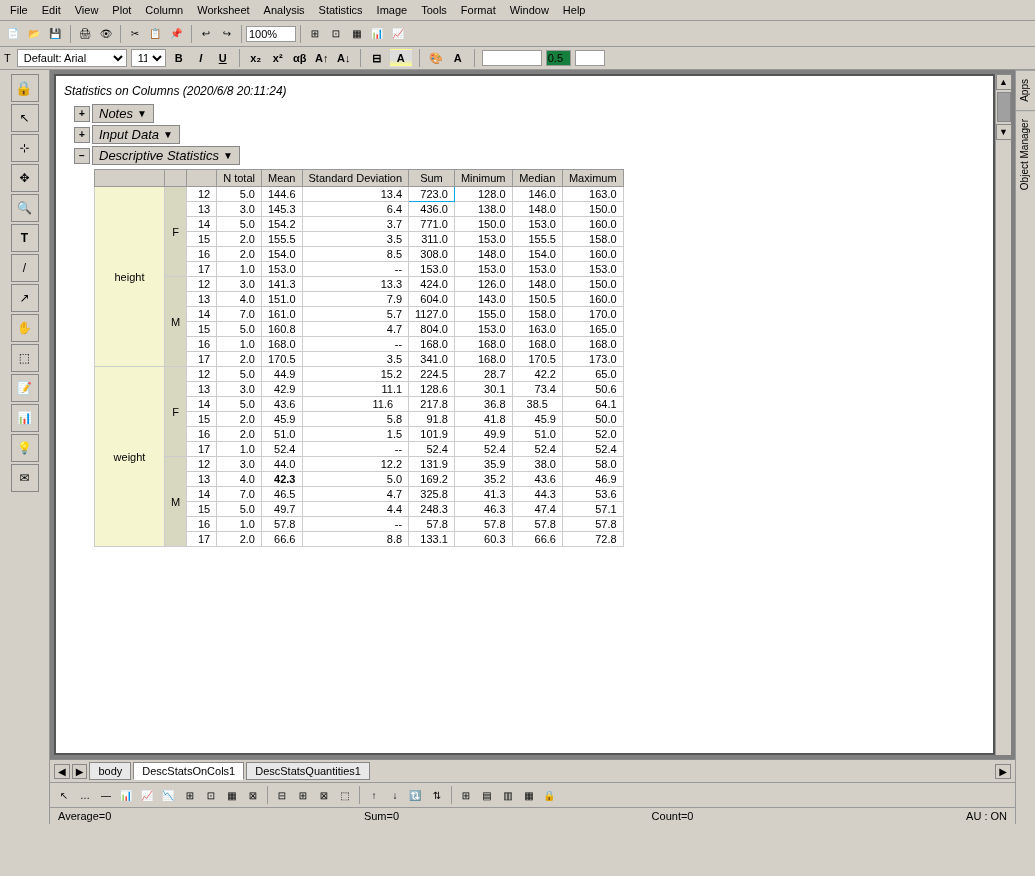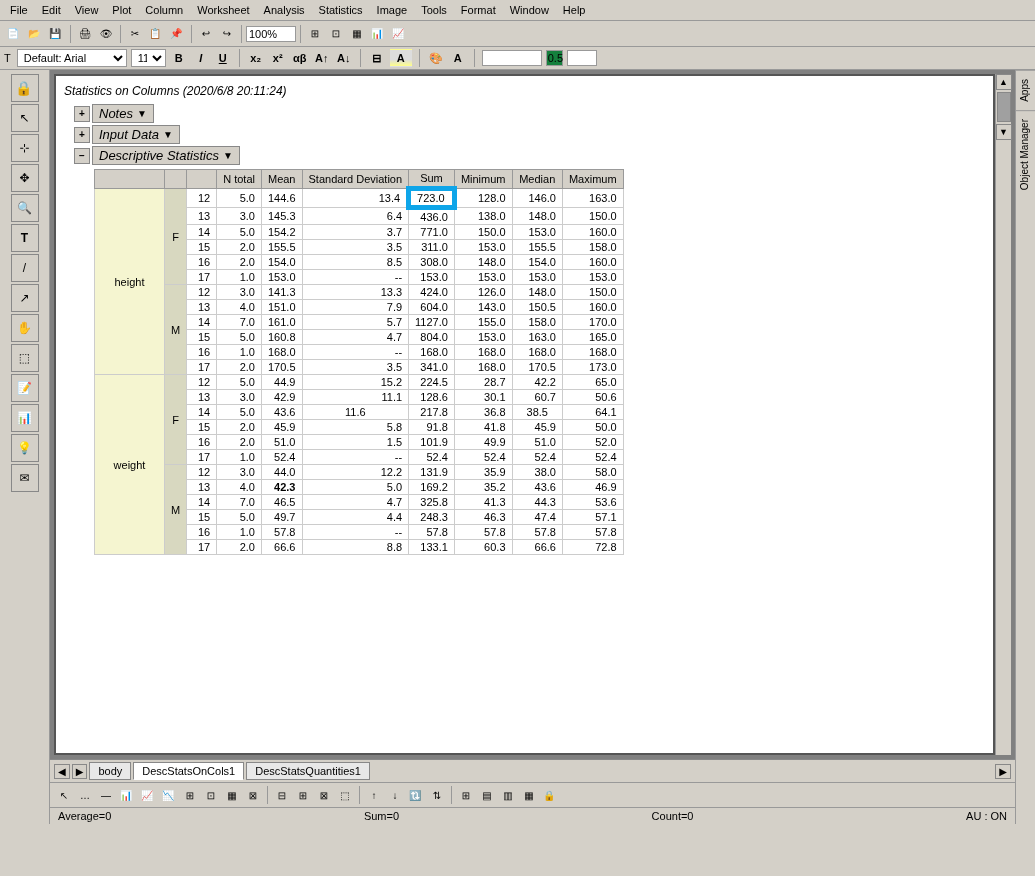--- a/index.html
+++ b/index.html
@@ -109,21 +109,21 @@
   <div class="format-btn">A↑</div>
   <div class="format-btn">A↓</div>
   <div class="separator"></div>
   <div class="format-btn">⊟</div>
   <div class="format-btn" style="background: linear-gradient(to bottom, #ddd 60%, #ff8 100%); width:22px;">A</div>
   <div class="separator"></div>
   <div class="format-btn">🎨</div>
   <div class="format-btn">A</div>
   <div class="separator"></div>
   <div style="width:60px; border:1px solid #999; height:16px; background:white; display:inline-block;"></div>
-  <div style="width:17px; border:1px solid #999; font-size:11px; background:#15803d; padding: 1px;">0.5</div>
+  <div style="width:25px; border:1px solid #999; font-size:11px; background:#15803d; padding: 1px;">0.5</div>
   <div style="width:30px; border:1px solid #999; height:16px; background:white; display:inline-block;"></div>
 </div>
 
 <div style="display: flex; height: calc(876px - 122px);">
 
   <div class="left-sidebar" style="width:50px;">
     <div class="sidebar-icon" style="font-size:14px;">🔒</div>
     <div class="sidebar-icon">↖</div>
     <div class="sidebar-icon">⊹</div>
     <div class="sidebar-icon">✥</div>
@@ -189,21 +189,21 @@
               </tr>
             </thead>
             <tbody id="stats-tbody">
             <tr>
                   <td rowspan="12" class="category-cell" style="background:#f5f5d0; text-align:center; vertical-align:middle; border:1px solid #ccc;">height</td>
                   <td rowspan="6" class="label-cell" style="background:#d8d8c0; text-align:center; vertical-align:middle; border:1px solid #ccc;">F</td>
                   <td style="text-align:right; border:1px solid #ccc; padding:1px 6px;">12</td>
                   <td style="text-align:right; border:1px solid #ccc; padding:1px 6px;">5.0</td>
                   <td style="text-align:right; border:1px solid #ccc; padding:1px 6px;">144.6</td>
                   <td style="text-align:right; border:1px solid #ccc; padding:1px 6px;">13.4</td>
-                  <td style="text-align:left; border:5px solid #0ea5e9; padding:1px 6px;">723.0</td>
+                  <td style="text-align:right; border:1px solid #0ea5e9; padding:1px 6px;">723.0</td>
                   <td style="text-align:right; border:1px solid #ccc; padding:1px 6px;">128.0</td>
                   <td style="text-align:right; border:1px solid #ccc; padding:1px 6px;">146.0</td>
                   <td style="text-align:right; border:1px solid #ccc; padding:1px 6px;">163.0</td>
                 </tr>
                 <tr>
                   <td style="text-align:right; border:1px solid #ccc; padding:1px 6px;">13</td>
                   <td style="text-align:right; border:1px solid #ccc; padding:1px 6px;">3.0</td>
                   <td style="text-align:right; border:1px solid #ccc; padding:1px 6px;">145.3</td>
                   <td style="text-align:right; border:1px solid #ccc; padding:1px 6px;">6.4</td>
                   <td style="text-align:right; border:1px solid #ccc; padding:1px 6px;">436.0</td>
@@ -324,28 +324,28 @@
                   <td style="text-align:right; border:1px solid #ccc; padding:1px 6px;">42.2</td>
                   <td style="text-align:right; border:1px solid #ccc; padding:1px 6px;">65.0</td>
                 </tr>
                 <tr>
                   <td style="text-align:right; border:1px solid #ccc; padding:1px 6px;">13</td>
                   <td style="text-align:right; border:1px solid #ccc; padding:1px 6px;">3.0</td>
                   <td style="text-align:right; border:1px solid #ccc; padding:1px 6px;">42.9</td>
                   <td style="text-align:right; border:1px solid #ccc; padding:1px 6px;">11.1</td>
                   <td style="text-align:right; border:1px solid #ccc; padding:1px 6px;">128.6</td>
                   <td style="text-align:right; border:1px solid #ccc; padding:1px 6px;">30.1</td>
-                  <td style="text-align:right; border:1px solid #ccc; padding:1px 6px;">60.7</td>
+                  <td style="text-align:right; border:1px solid #ccc; padding:1px 6px;">73.4</td>
                   <td style="text-align:right; border:1px solid #ccc; padding:1px 6px;">50.6</td>
                 </tr>
                 <tr>
                   <td style="text-align:right; border:1px solid #ccc; padding:1px 6px;">14</td>
                   <td style="text-align:right; border:1px solid #ccc; padding:1px 6px;">5.0</td>
                   <td style="text-align:right; border:1px solid #ccc; padding:1px 6px;">43.6</td>
-                  <td style="text-align:center; border:1px solid #ccc; padding:1px 15px;">11.6</td>
+                  <td style="text-align:right; border:1px solid #ccc; padding:1px 15px;">11.6</td>
                   <td style="text-align:right; border:1px solid #ccc; padding:1px 6px;">217.8</td>
                   <td style="text-align:right; border:1px solid #ccc; padding:1px 6px;">36.8</td>
                   <td style="text-align:right; border:1px solid #ccc; padding:1px 14px;">38.5</td>
                   <td style="text-align:right; border:1px solid #ccc; padding:1px 6px;">64.1</td>
                 </tr>
                 <tr>
                   <td style="text-align:right; border:1px solid #ccc; padding:1px 6px;">15</td>
                   <td style="text-align:right; border:1px solid #ccc; padding:1px 6px;">2.0</td>
                   <td style="text-align:right; border:1px solid #ccc; padding:1px 6px;">45.9</td>
                   <td style="text-align:right; border:1px solid #ccc; padding:1px 6px;">5.8</td>

